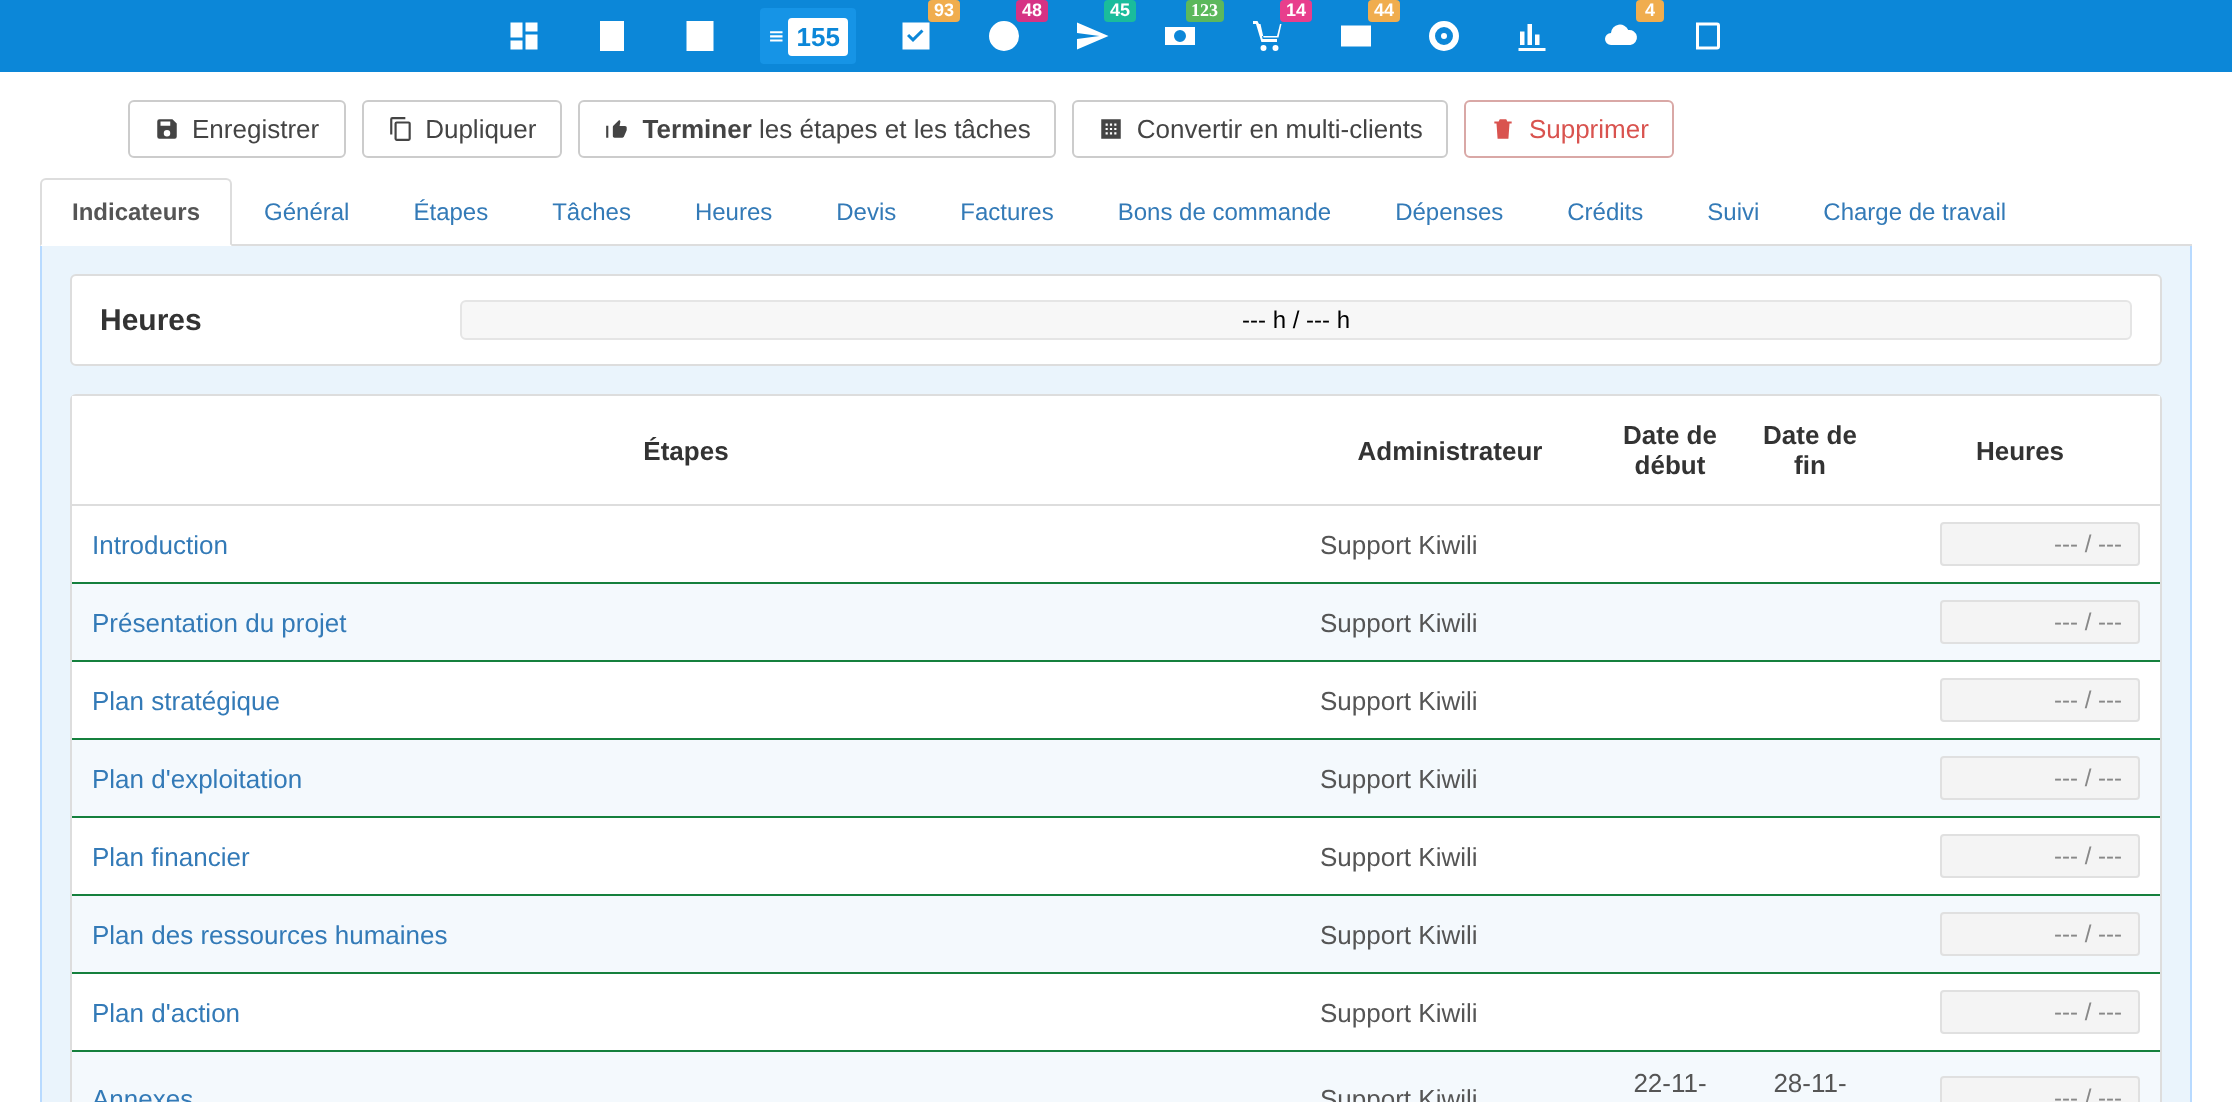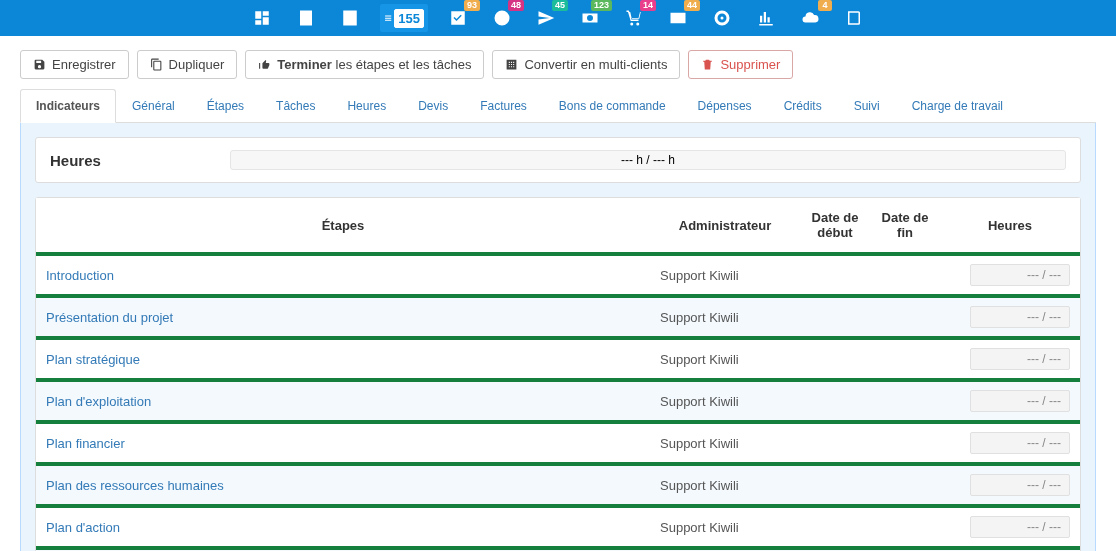--- a/index.html
+++ b/index.html
@@ -52,30 +52,31 @@
     font-weight: bold;
     padding: 1px 3px;
     border-radius: 2px;
     margin-left: 2px;
     color: #fff;
   }
   .badge-blue { background: #0c87d8; color:#fff; border:1px solid #fff;}
   .badge-orange { background: #f0ad4e; color:#fff;}
   .badge-magenta { background: #d63384; color:#fff;}
   .badge-teal { background: #1abc9c; color:#fff;}
-  .badge-green { background: #5cb85c; color:#fff;}
+  .badge-green { background: #5cb85c; color:#fff;font-family:Liberation Serif, serif;}
   .badge-pink { background: #e83e8c; color:#fff;}
   .badge-yellow { background: #f0ad4e; color:#fff;}
 
   
   .toolbar {
     padding: 14px 20px 10px;
     display: flex;
     gap: 8px;
     align-items: flex-end;
+    margin-left: 44px;
   }
   .btn {
     border: 1px solid #ccc;
     background: #fff;
     color: #444;
     padding: 6px 12px;
     font-size: 13px;
     border-radius: 3px;
     cursor: pointer;
     display: inline-flex;
@@ -169,21 +170,21 @@
     font-size: 13px;
     padding: 12px 10px;
     text-align: center;
     border-bottom: 1px solid #ddd;
     background: #fff;
   }
   thead th:first-child { text-align: center; }
   tbody td {
     padding: 8px 10px;
     font-size: 13px;
-    border-top: 4px solid #15803d;
+    border-top: 1px solid #15803d;
   }
   tbody tr:nth-child(even) td { background: #f4f9fd; }
   tbody tr:nth-child(odd) td { background: #fff; }
   .etape-link { color: #337ab7; cursor: pointer; }
   .hours-cell {
     background: #f4f4f4;
     border: 1px solid #e0e0e0;
     border-radius: 2px;
     padding: 3px 8px;
     text-align: right;

